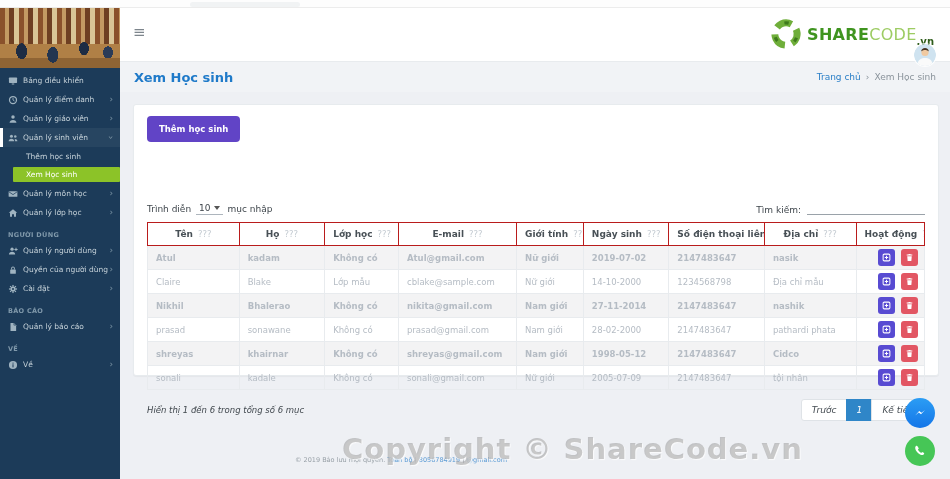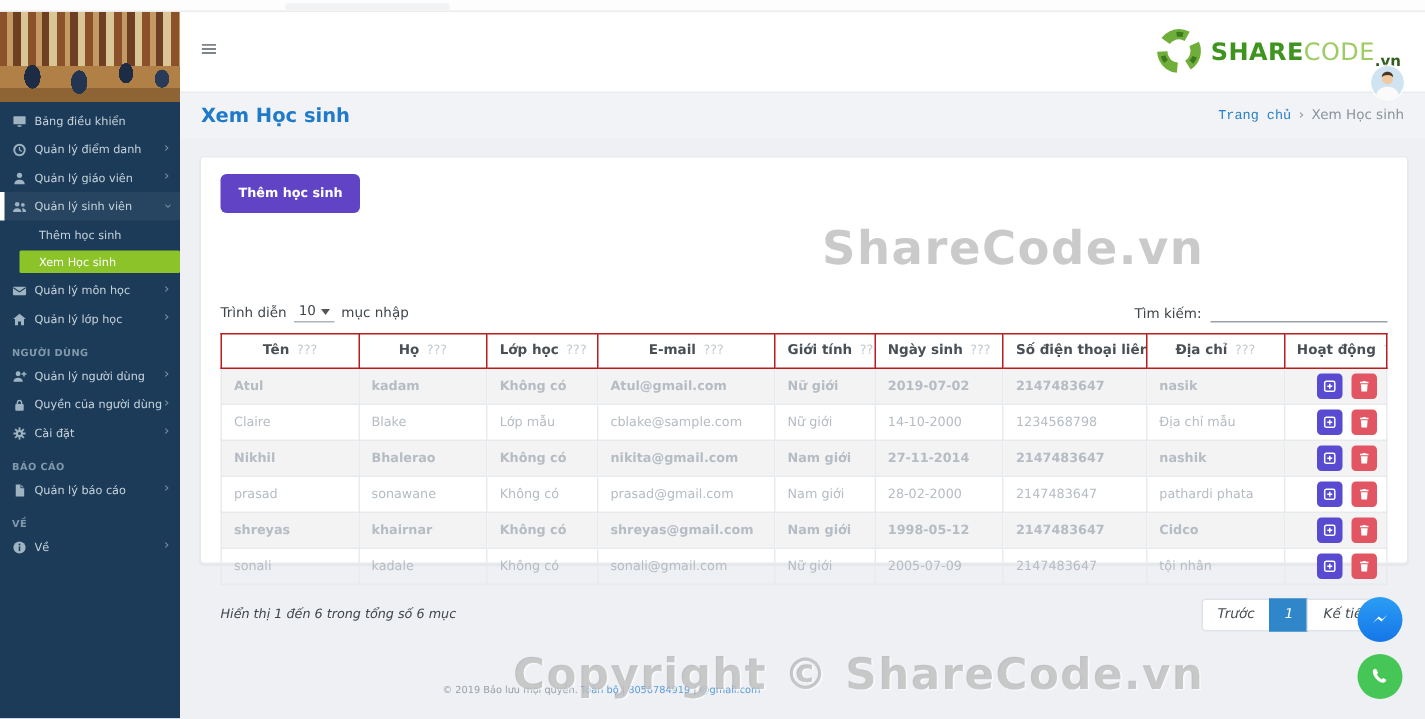--- a/index.html
+++ b/index.html
@@ -44,21 +44,21 @@
   .logo { position:absolute; right:16px; top:9px; display:flex; align-items:center; }
   .logo svg.ring { width:34px; height:34px; margin-right:4px; }
   .logo-share { font-size:16px; font-weight:800; color:#3f941f; letter-spacing:.3px; }
   .logo-code { font-size:16px; font-weight:400; color:#9dcc63; letter-spacing:.3px; }
   .logo-vn { font-size:10px; font-weight:700; color:#2f5d1c; align-self:flex-end; margin-bottom:4px; }
   .avatar { position:absolute; right:14px; top:36px; width:22px; height:22px; border-radius:50%; overflow:hidden; z-index:4; box-shadow:0 0 0 1px rgba(255,255,255,.8); cursor:pointer; }
 
   .pagebar { height:30px; flex:0 0 30px; display:flex; align-items:center; justify-content:space-between; padding:0 14px; background:#f1f3f6; }
   .page-title { font-size:13px; font-weight:bold; color:#1f7ac9; }
   .crumbs { font-size:9px; color:#8a939b; display:flex; align-items:center; gap:5px; }
-  .crumbs a { color:#2a7fc7; text-decoration:none; cursor:pointer;font-family:Liberation Mono, monospace; }
+  .crumbs a { color:#2a7fc7; text-decoration:none; cursor:pointer; }
 
   .content { position:relative; flex:1; }
 
   .card { position:absolute; left:13px; top:12px; width:806px; height:272px; background:#fff; border:1px solid #e7ebee; border-radius:3px; box-shadow:0 1px 1px rgba(0,0,0,.04); padding:0 13px; }
   .btn-add { margin-top:11px; height:26px; padding:0 12px; background:#6144c6; color:#fff; font-size:8.5px; font-weight:600; border:none; border-radius:4px; cursor:pointer; font-family:inherit; }
   .controls { margin-top:19px; display:flex; justify-content:space-between; align-items:flex-end; font-size:9px; color:#3f464c; }
   .length { display:flex; align-items:center; }
   .select { display:inline-flex; align-items:center; gap:3px; border-bottom:1px solid #adb5bd; padding:0 3px 1px; margin:0 5px; cursor:pointer; }
   .caret { width:0; height:0; border-left:3px solid transparent; border-right:3px solid transparent; border-top:4px solid #555; }
   .search { display:flex; align-items:flex-end;margin-top:40px; }
@@ -485,21 +485,20 @@
         <div class="tfoot">
           <span class="info">Hiển thị 1 đến 6 trong tổng số 6 mục</span>
           <div class="pager">
             <a class="pg">Trước</a>
             <a class="pg active">1</a>
             <a class="pg">Kế tiếp</a>
           </div>
         </div>
       </div>
 
-      <div class="watermark wm-table">ShareCode.vn</div>
       <div class="watermark wm-footer">Copyright © ShareCode.vn</div>
 
       <div class="footer">
         <span>© 2019 Bảo lưu mọi quyền.</span>
         <span class="lnk">Toàn bộ</span>
         <span>|</span>
         <span class="lnk">8056784919</span>
         <span>|</span>
         <span class="lnk">@gmail.com</span>
       </div>

